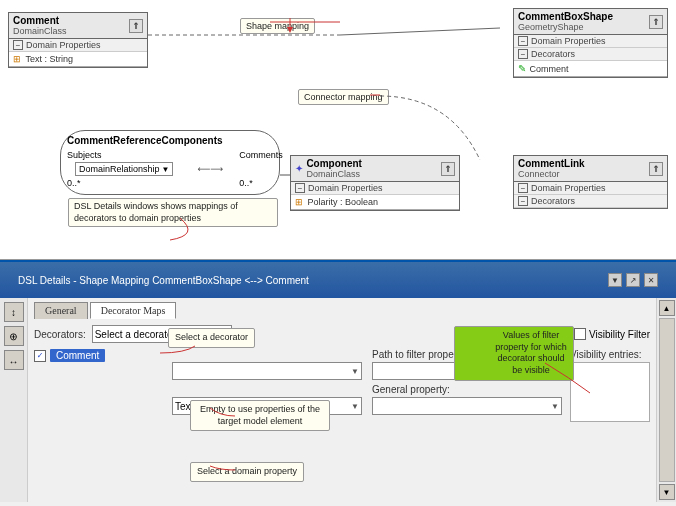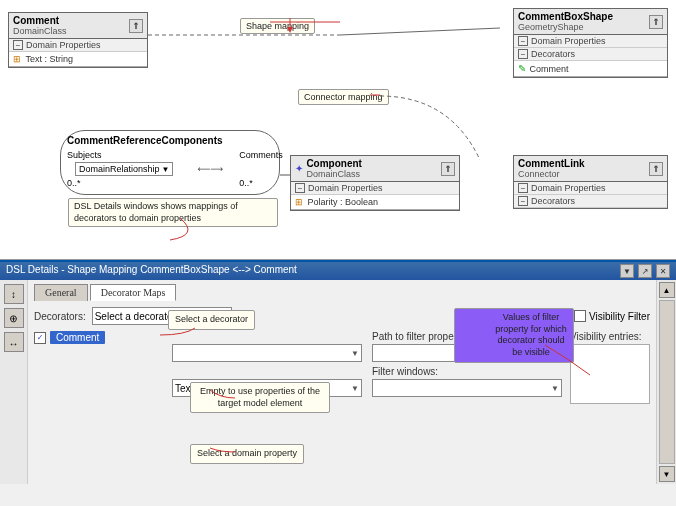--- a/index.html
+++ b/index.html
@@ -92,26 +92,26 @@
     .dsl-panel {
       background: #f0f0f0;
       width: 676px;
       height: 246px;
       position: relative;
       border-top: 2px solid #0055aa;
     }
     .dsl-panel-titlebar {
       background: linear-gradient(to bottom, #3a6ea8, #2255a0);
       color: white;
-      padding: 2px 6px;
-      font-size: 10px;
-      display: flex;
-      align-items: flex-start;
+      padding: 2px 18px;
+      font-size: 10px;
+      display: flex;
+      align-items: center;
       justify-content: space-between;
-      height: 18px;
+      height: 36px;
     }
     .dsl-panel-title-text { font-size: 10px; color: white; }
     .dsl-panel-controls { display: flex; gap: 4px; align-items: center; }
     .title-btn {
       width: 14px; height: 14px;
       background: #d0d0d0;
       border: 1px solid #888;
       display: flex; align-items: center; justify-content: center;
       font-size: 8px; cursor: pointer; color: #333;
     }
@@ -503,21 +503,21 @@
             </div>
 
             <div class="form-row">
               <div class="form-col">
                 <div class="wide-dropdown">
                   <span>Text</span>
                   <span class="dropdown-arrow">▼</span>
                 </div>
               </div>
               <div class="form-col">
-                <div class="form-label">Filter windows:</div>
+                <div class="form-label">General property:</div>
                 <div class="wide-dropdown">
                   <span></span>
                   <span class="dropdown-arrow">▼</span>
                 </div>
               </div>
             </div>
           </div>
 
           <div style="min-width:80px;">
             <div class="form-label">Visibility entries:</div>
@@ -530,21 +530,21 @@
         </div>
 
         <div class="panel-ann" style="left:162px; top:102px; max-width:140px; white-space:normal;">
           <span>Empty to use properties of the target model element</span>
         </div>
 
         <div class="panel-ann" style="left:162px; top:164px;">
           <span>Select a domain property</span>
         </div>
 
-        <div class="panel-ann" style="right:82px; top:28px; max-width:120px; white-space:normal; background:#8b5cf6;padding-left:40px;">
+        <div class="panel-ann" style="right:82px; top:28px; max-width:120px; white-space:normal; background:#84cc16;padding-left:40px;">
           <span>Values of filter property for which decorator should be visible</span>
         </div>
 
       </div>
 
       <div class="dsl-right">
         <div class="scroll-btn">▲</div>
         <div class="scroll-track"></div>
         <div class="scroll-btn">▼</div>
       </div>

